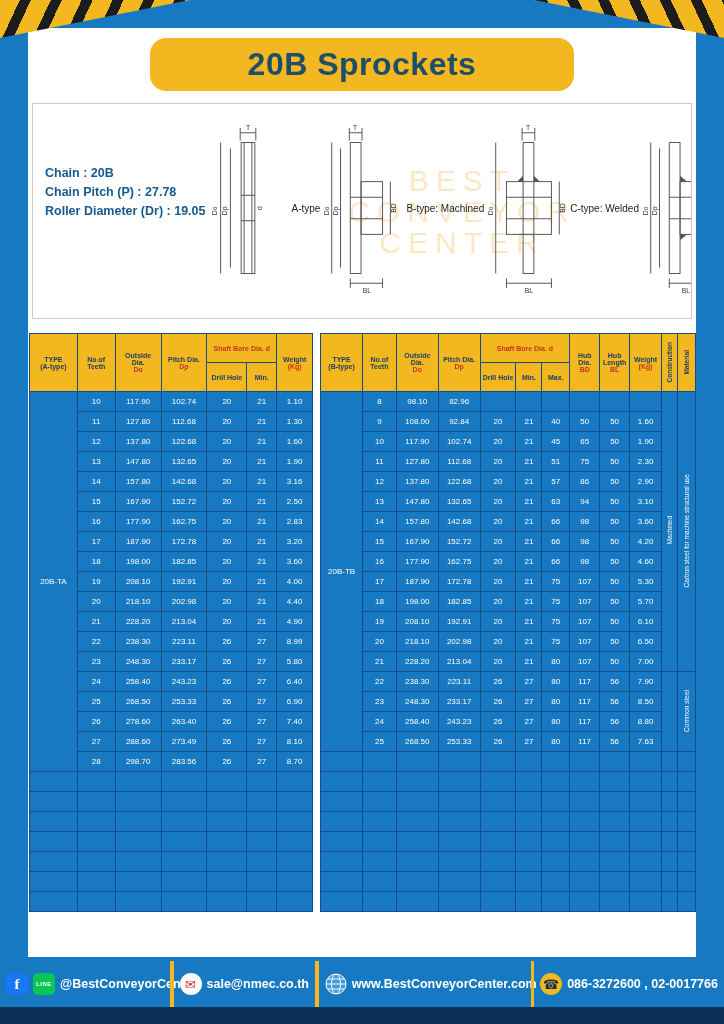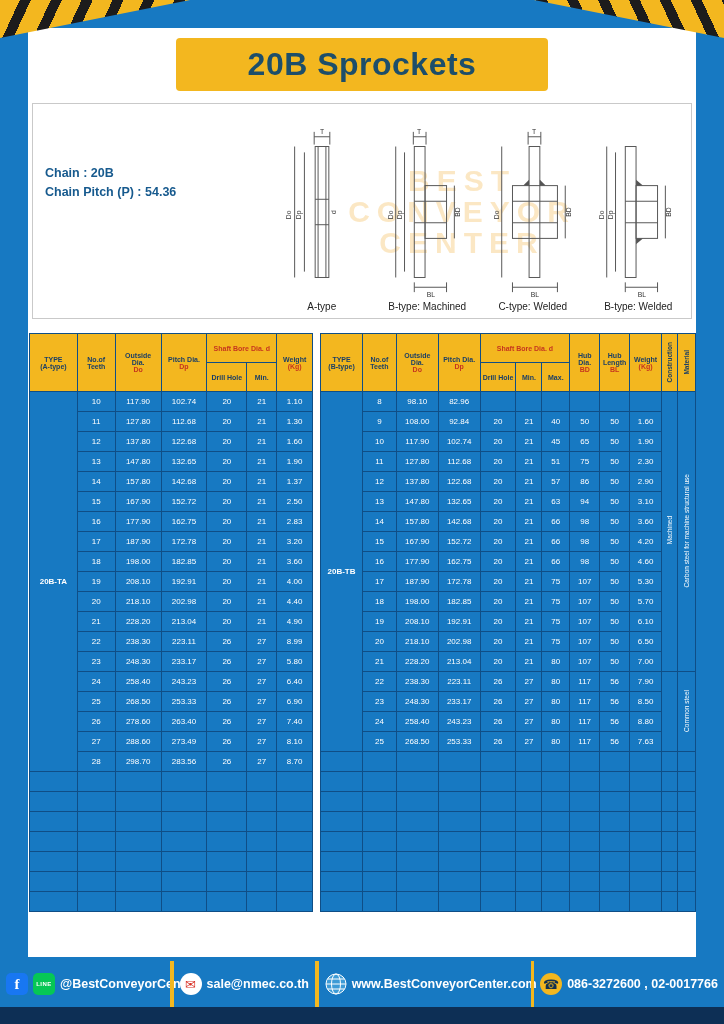--- a/index.html
+++ b/index.html
@@ -8,45 +8,45 @@
 
   
   .hazard{position:absolute;top:0;width:190px;height:38px;z-index:9}
   .hazard.left{left:0;clip-path:polygon(0 0,100% 0,0 100%);
     background:repeating-linear-gradient(115deg,#f3b71f 0 18px,#1c1c1c 18px 28px)}
   .hazard.right{right:0;clip-path:polygon(0 0,100% 0,100% 100%);
     background:repeating-linear-gradient(65deg,#f3b71f 0 18px,#1c1c1c 18px 28px)}
 
   .page{position:absolute;left:28px;top:28px;width:668px;height:929px;background:#fff}
 
-  .banner{margin:10px auto 0;width:372px;height:53px;background:#f3b71f;border-radius:4px;
+  .banner{margin:10px auto 0;width:424px;height:53px;background:#f3b71f;border-radius:16px;
     display:flex;align-items:center;justify-content:center}
   .banner h1{font-size:32px;font-weight:bold;color:#1d4e6a;letter-spacing:.5px}
 
   .diagram-panel{position:relative;margin:12px 4px 0;height:216px;border:1px solid #c9c9c9;
     display:flex;background:#fff;overflow:hidden}
   .specs{width:236px;padding:60px 0 0 12px;position:relative;z-index:2}
   .spec-line{font-size:12.5px;font-weight:bold;color:#175a8e;line-height:19px;white-space:nowrap}
   .diagrams{flex:1;display:flex;position:relative;z-index:2}
-  .diagram{flex:1;display:flex;flex-direction:column;align-items:center;justify-content:flex-end;padding-bottom:6px}
+  .diagram{flex:1;display:flex;flex-direction:row;align-items:center;justify-content:flex-end;padding-bottom:6px}
   .diagram-label{font-size:10px;color:#222;margin-top:1px;white-space:nowrap}
   .watermark{position:absolute;left:200px;right:0;top:0;bottom:0;z-index:1;display:flex;flex-direction:column;
     align-items:center;justify-content:center;opacity:.25;pointer-events:none}
-  .watermark div{font-size:30px;font-weight:bold;color:#f0a41a;letter-spacing:7px;line-height:31px}
+  .watermark div{font-size:30px;font-weight:normal;color:#f0a41a;letter-spacing:7px;line-height:31px}
 
   .tables{display:flex;gap:7px;margin:14px 0 0 1px}
   table{border-collapse:collapse;table-layout:fixed}
   th,td{border:1px solid #0f4e86;overflow:hidden}
   thead tr{height:29px}
   th{background:#f3b71f;color:#1b3f66;font-size:7px;font-weight:bold;text-align:center;padding:1px;vertical-align:middle}
   th.red span{color:#c6361f}
   .hl{white-space:pre-line;display:block}
   .hsym{display:block;color:#c6361f}
   td{background:#1779c2;color:#fff;font-size:8px;text-align:center;height:20px;padding:0;vertical-align:middle}
-  .type-cell{font-weight:bold}
+  .type-cell{font-weight:normal}
   .vcell{padding:0}
   .vert{writing-mode:vertical-rl;transform:rotate(180deg);font-size:6.5px;color:#fff;white-space:nowrap;
     display:inline-block;max-height:100%}
   .thvert{writing-mode:vertical-rl;transform:rotate(180deg);font-size:6.5px;white-space:nowrap;display:inline-block}
 
   .footer{position:absolute;left:0;right:0;bottom:17px;height:46px;display:flex;align-items:center;z-index:5}
   .fseg{display:flex;align-items:center;gap:5px;padding:0 6px;height:100%}
   .fseg.s1{width:170px}
   .fseg.s2{width:160px}
   .fseg.s3{width:212px}
@@ -76,21 +76,22 @@
 
   <div class="diagram-panel">
     <div class="watermark">
       <div>BEST</div>
       <div>CONVEYOR</div>
       <div>CENTER</div>
     </div>
 
     <div class="specs">
       <div class="spec-line">Chain  : 20B</div>
-      <div class="spec-line">Chain Pitch (P)  :  54.36</div>
+      <div class="spec-line">Chain Pitch (P)  :  27.78</div>
+      <div class="spec-line">Roller Diameter (Dr)  : 19.05</div>
     </div>
 
     <div class="diagrams">
       <div class="diagram">
         <svg width="86" height="176" viewBox="0 0 88 178">
           <g stroke="#555" fill="none">
             <line x1="36" y1="12" x2="52" y2="12"></line>
               <line x1="36" y1="7" x2="36" y2="20"></line>
               <line x1="52" y1="7" x2="52" y2="20"></line>
             <rect x="37" y="22" width="14" height="134"></rect>
@@ -274,21 +275,21 @@
             <td>20</td>
             <td>21</td>
             <td>1.90</td>
           </tr>
           <tr>
             <td>14</td>
             <td>157.80</td>
             <td>142.68</td>
             <td>20</td>
             <td>21</td>
-            <td>1.37</td>
+            <td>3.16</td>
           </tr>
           <tr>
             <td>15</td>
             <td>167.90</td>
             <td>152.72</td>
             <td>20</td>
             <td>21</td>
             <td>2.50</td>
           </tr>
           <tr>

